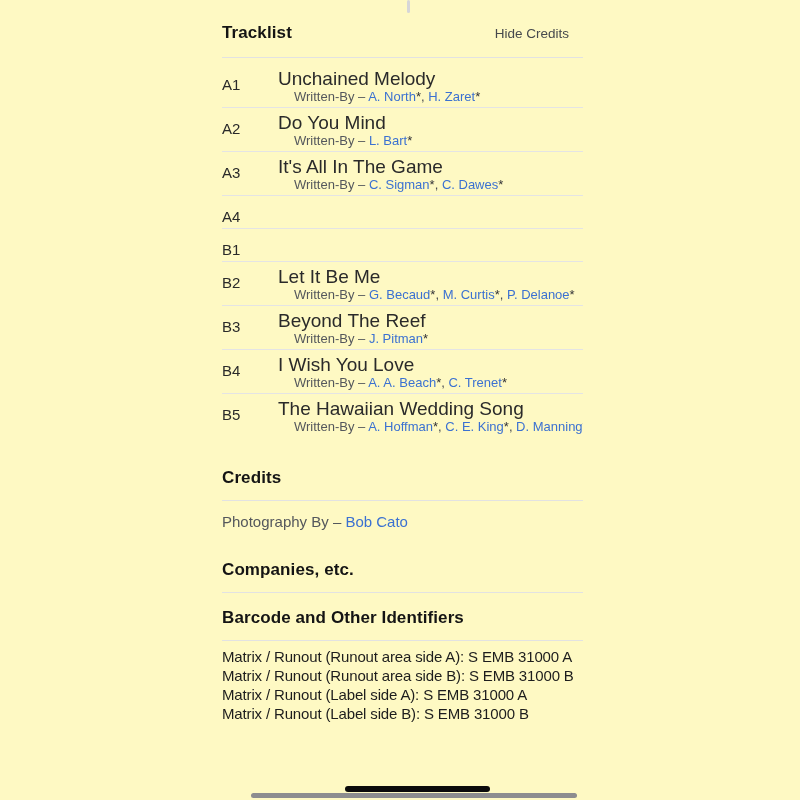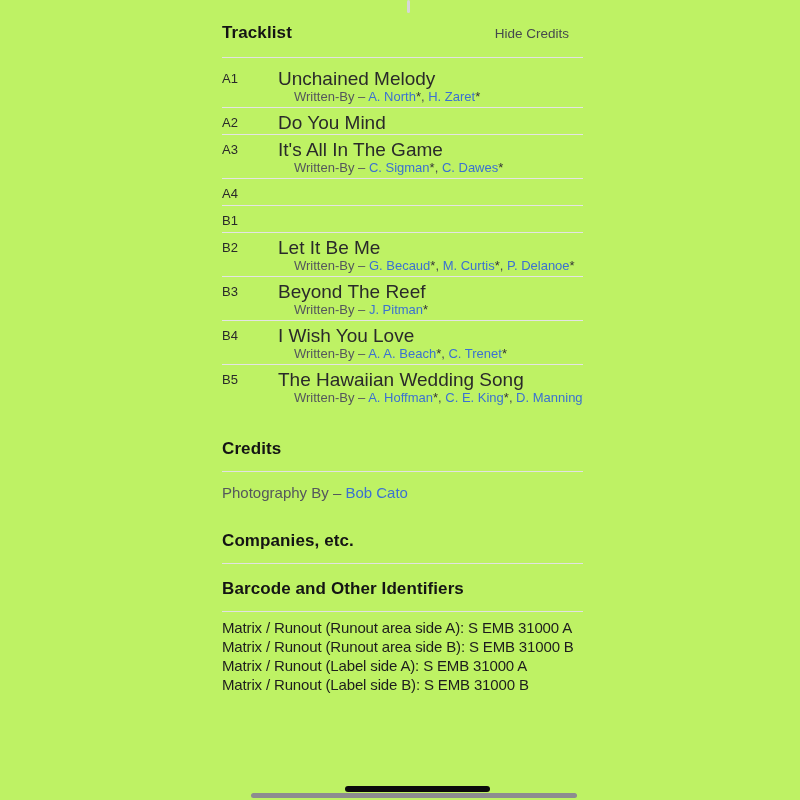--- a/index.html
+++ b/index.html
@@ -4,21 +4,21 @@
 <style>
   * { margin: 0; padding: 0; box-sizing: border-box; }
   html, body { width: 800px; height: 800px; }
   body {
     background: #ffffff;
     font-family: "Liberation Sans", "DejaVu Sans", sans-serif;
     color: #262626;
     overflow: hidden;
     position: relative;
   }
-  .page { position: relative; width: 800px; height: 800px; background: #bef264; }
+  .page { position: relative; width: 800px; height: 800px; background: #fef9c3; }
 
   .top-tick {
     position: absolute; left: 407px; top: 0; width: 3px; height: 13px;
     background: #d6d6d8; border-radius: 2px;
   }
 
   .content {
     position: absolute; left: 222px; top: 0; width: 361px;
   }
 
@@ -39,21 +39,21 @@
   .tracks { margin-top: 6px; }
   .track-row {
     padding: 5px 0 2px 0;
     border-bottom: 1px solid #e4e4e4;
     display: flex;
     align-items: flex-start;
   }
   .track-row:last-child { border-bottom: none; }
   .track-pos {
     flex: 0 0 56px;
-    font-size: 13px; line-height: 19px; color: #2a2a2a;
+    font-size: 15px; line-height: 19px; color: #2a2a2a; margin-top: 6px;
   }
   .track-main { flex: 1 1 auto; min-width: 0; }
   .track-title {
     font-size: 19px; line-height: 19px; color: #2a2a2a;
   }
   .track-credit {
     margin-left: 16px;
     font-size: 13px; line-height: 17px;
     color: #54575c;
     white-space: nowrap; overflow: hidden;
@@ -115,20 +115,21 @@
           <span class="track-pos">A1</span>
           <div class="track-main">
             <div class="track-title">Unchained Melody</div>
             <div class="track-credit"><span>Written-By – </span><a class="artist-link">A. North</a><span class="suffix">*</span><span class="sep">, </span><a class="artist-link">H. Zaret</a><span class="suffix">*</span></div>
           </div>
         </div>
         <div class="track-row">
           <span class="track-pos">A2</span>
           <div class="track-main">
             <div class="track-title">Do You Mind</div>
+            <div class="track-credit"><span>Written-By – </span><a class="artist-link">L. Bart</a><span class="suffix">*</span></div>
           </div>
         </div>
         <div class="track-row">
           <span class="track-pos">A3</span>
           <div class="track-main">
             <div class="track-title">It's All In The Game</div>
             <div class="track-credit"><span>Written-By – </span><a class="artist-link">C. Sigman</a><span class="suffix">*</span><span class="sep">, </span><a class="artist-link">C. Dawes</a><span class="suffix">*</span></div>
           </div>
         </div>
         <div class="track-row">

